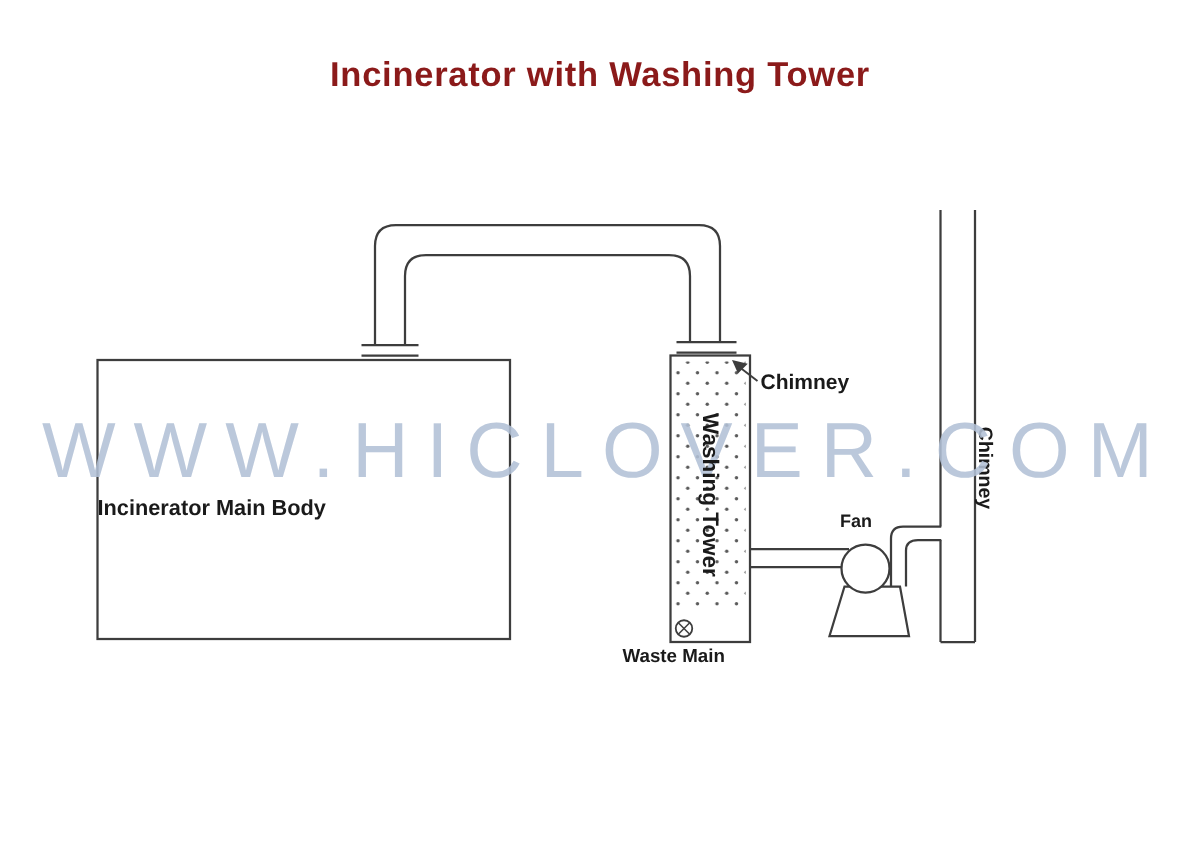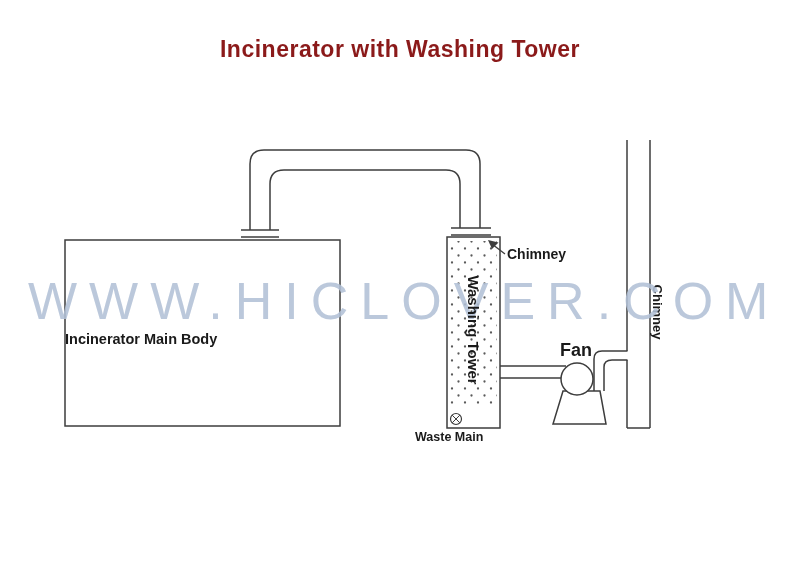--- a/index.html
+++ b/index.html
@@ -61,21 +61,21 @@
   .lbl-washing-tower {
     left: 473px; top: 330px;
     font-size: 15px;
   }
   .lbl-chimney {
     left: 657px; top: 312px;
     font-size: 13px;
     z-index: 1; 
   }
   .lbl-nozzle { left: 507px; top: 246px; font-size: 14px; }
-  .lbl-fan    { left: 560px; top: 340px; font-size: 18px; }
+  .lbl-fan    { left: 560px; top: 340px; font-size: 12px; }
   .lbl-waste-water { left: 415px; top: 430px; font-size: 12.5px; }
 </style>
 </head>
 <body>
 
 <div class="canvas">
 
   <div class="page-title">Incinerator with Washing Tower</div>
 
   <svg class="diagram-svg" width="800" height="564" viewBox="0 0 800 564">

